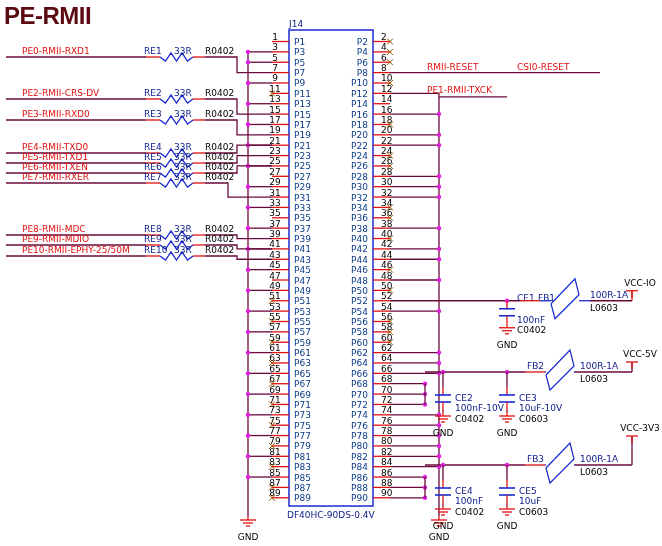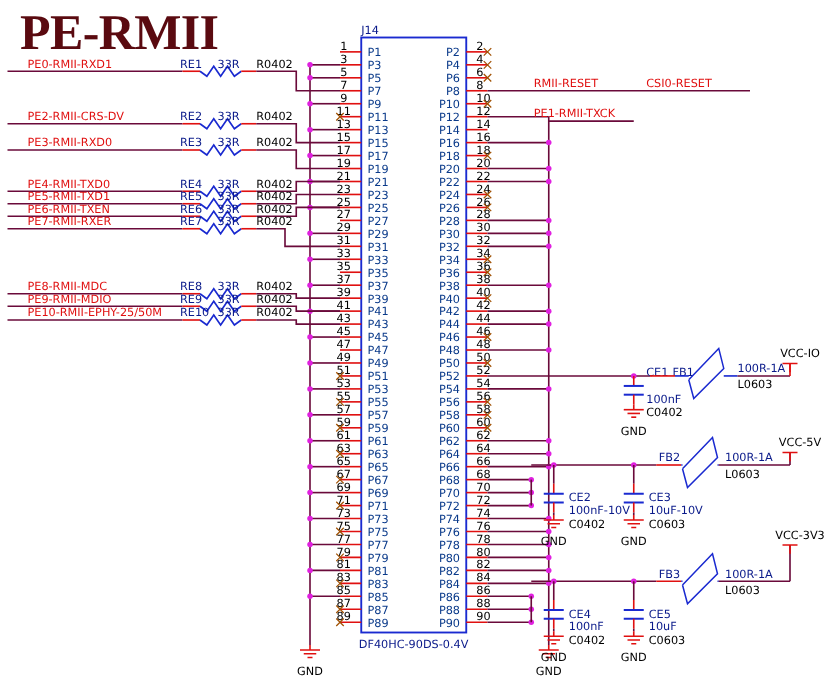--- a/index.html
+++ b/index.html
@@ -1,18 +1,18 @@
 <!DOCTYPE html>
 <html><head>
 <meta charset="utf-8">
 <style>
   html, body { margin: 0; padding: 0; background: #ffffff; }
   body { width: 662px; height: 546px; overflow: hidden; position: relative; }
   #sch { position: absolute; left: 0; top: 0; }
-  .title { position: absolute; left: 16px; top: 2px; font-family: Liberation Serif, serif; font-weight: bold; font-size: 40px; color: #5a0a10; letter-spacing: -0.5px; }
+  .title { position: absolute; left: 4px; top: 2px; font-family: Liberation Sans, sans-serif; font-weight: bold; font-size: 24px; color: #5a0a10; letter-spacing: -0.5px; }
   svg text { font-family: "DejaVu Sans", sans-serif; }
   .t-net { fill: #e01010; font-size: 9px; }
   .t-ref { fill: #0a1a8a; font-size: 9px; }
   .t-val { fill: #0a1a8a; font-size: 9px; }
   .t-fp  { fill: #000000; font-size: 9px; }
   .t-pin { fill: #000000; font-size: 9px; }
   .t-pname { fill: #0a3a8a; font-size: 9px; }
   .t-gnd { fill: #000000; font-size: 9px; }
   .t-pwr { fill: #000000; font-size: 9px; }
 </style>

